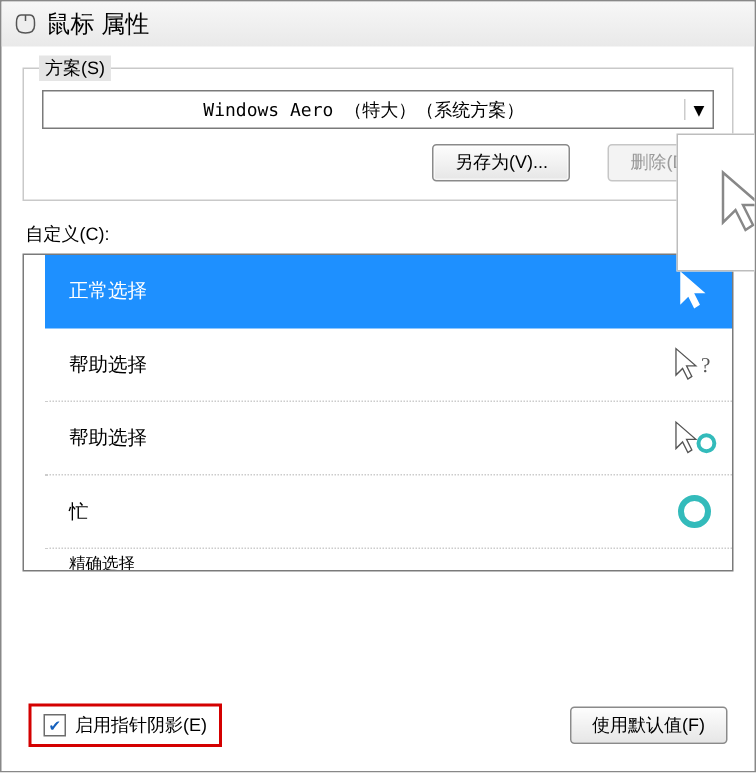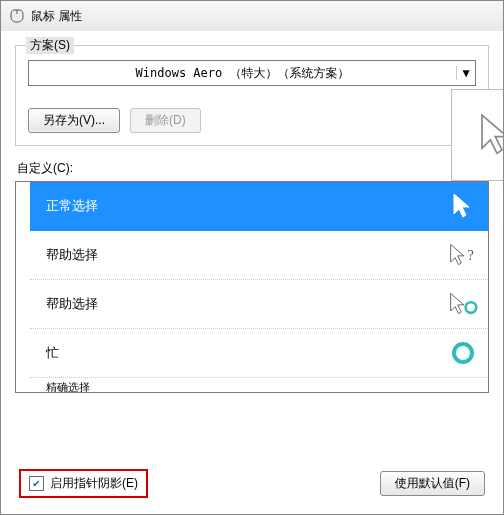--- a/index.html
+++ b/index.html
@@ -1,30 +1,30 @@
 <!DOCTYPE html>
 <html><head>
 <meta charset="utf-8">
 <style>
   html,body{margin:0;padding:0;font-family:"Microsoft YaHei","SimSun",Tahoma,sans-serif;font-size:12px;background:#fff;color:#000;}
   .window{width:504px;height:515px;position:relative;background:#fff;border:1px solid #888;box-sizing:border-box;overflow:hidden;}
   .titlebar{height:30px;display:flex;align-items:center;padding:0 8px;background:linear-gradient(#f7f7f7,#e9e9e9);}
   .titlebar .icon{width:16px;height:16px;margin-right:6px;display:flex;align-items:center;justify-content:center;}
-  .titlebar .title{font-size:12px;}
+  .titlebar .title{font-size:16px;}
   .tabstrip{position:relative;height:26px;margin:4px 8px 0 8px;}
   .tabstrip::after{content:"";position:absolute;left:0;right:0;bottom:0;height:1px;background:#a7a7a7;}
   .tab{position:relative;display:inline-block;padding:4px 14px 5px;border:1px solid #a7a7a7;border-bottom:none;background:#f4f4f4;margin-right:2px;border-radius:2px 2px 0 0;cursor:default;}
   .tab.active{background:#fff;z-index:2;padding-bottom:6px;margin-bottom:-1px;}
   .client{padding:10px 14px 0 14px;}
   .groupbox{border:1px solid #c9c9c9;padding:14px 12px 12px;position:relative;margin-top:4px;}
   .groupbox .legend{position:absolute;top:-9px;left:10px;background:#e5e5e5;padding:0 4px;}
   .combo{display:flex;align-items:center;border:1px solid #7a7a7a;height:24px;background:#fff;font-family:"SimSun",monospace;}
   .combo .value{flex:1;padding:0 8px;white-space:nowrap;overflow:hidden;text-align:center;}
   .combo .arrow{width:18px;text-align:center;border-left:1px solid #ccc;}
-  .btnrow{display:flex;gap:10px;margin-top:22px;}
+  .btnrow{display:flex;justify-content:flex-end;gap:25px;margin-top:10px;}
   .btn{border:1px solid #8a8a8a;background:linear-gradient(#fdfdfd,#e6e6e6);padding:3px 14px;border-radius:3px;font-family:"SimSun",sans-serif;box-shadow:0 0 0 1px rgba(255,255,255,.6) inset;}
   .btn.disabled{color:#9a9a9a;border-color:#c6c6c6;background:#f3f3f3;box-shadow:none;}
   .section-label{margin:14px 0 4px 2px;}
   .listbox{border:1px solid #7a7a7a;height:210px;overflow:hidden;background:#fff;padding-left:14px;}
   .listitem{display:flex;align-items:center;justify-content:space-between;height:48px;padding:0 10px 0 16px;border-bottom:1px dotted #ccc;}
   .listitem.selected{background:#1e90ff;color:#fff;border-bottom-color:transparent;}
   .listitem .label{font-size:13px;}
   .listitem .cursor-preview{width:30px;height:30px;display:flex;align-items:center;justify-content:center;}
   .preview-box{position:absolute;right:-40px;top:88px;width:90px;height:90px;border:1px solid #bdbdbd;background:#fff;display:flex;align-items:center;justify-content:center;}
   .bottom-area{position:absolute;left:18px;right:18px;bottom:16px;display:flex;align-items:center;justify-content:space-between;}

